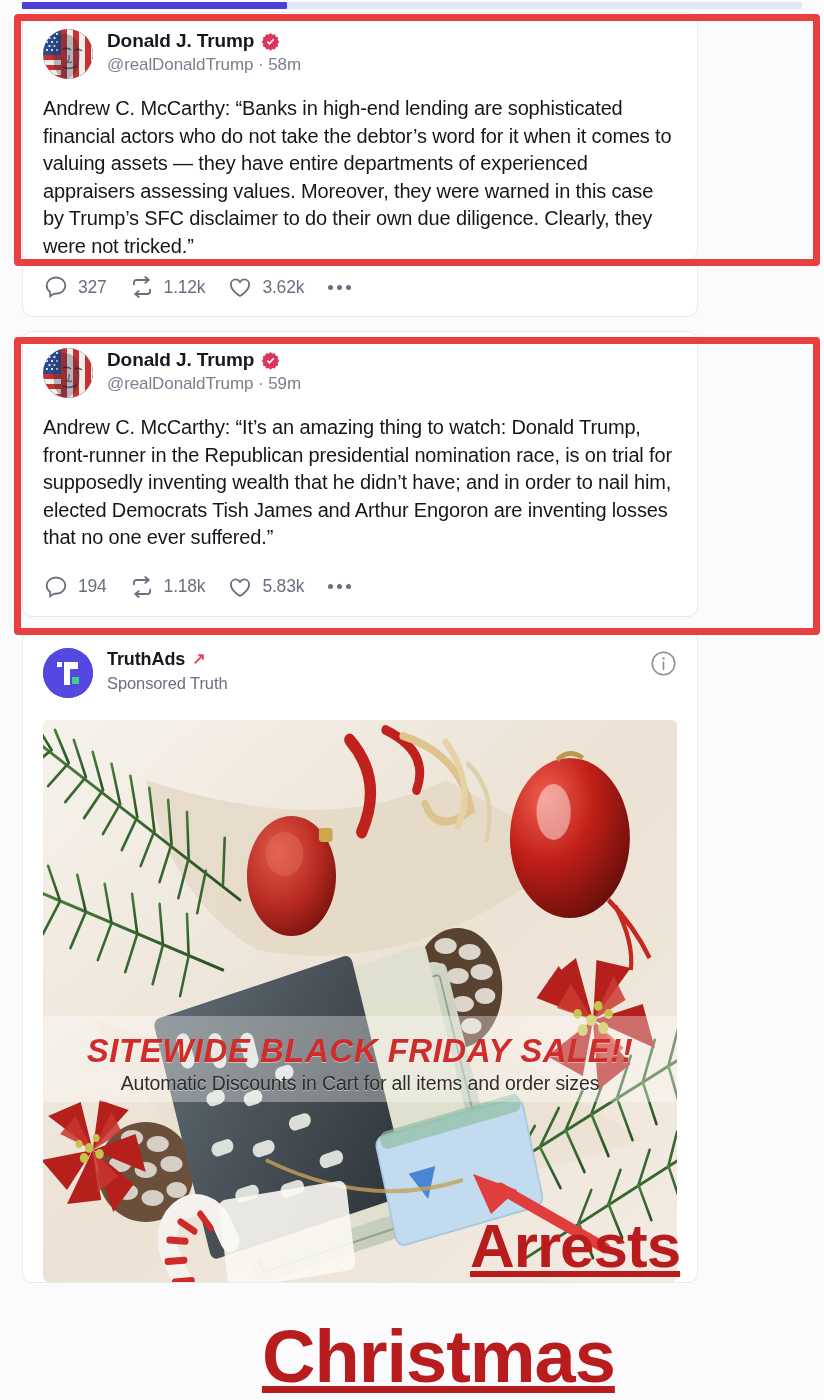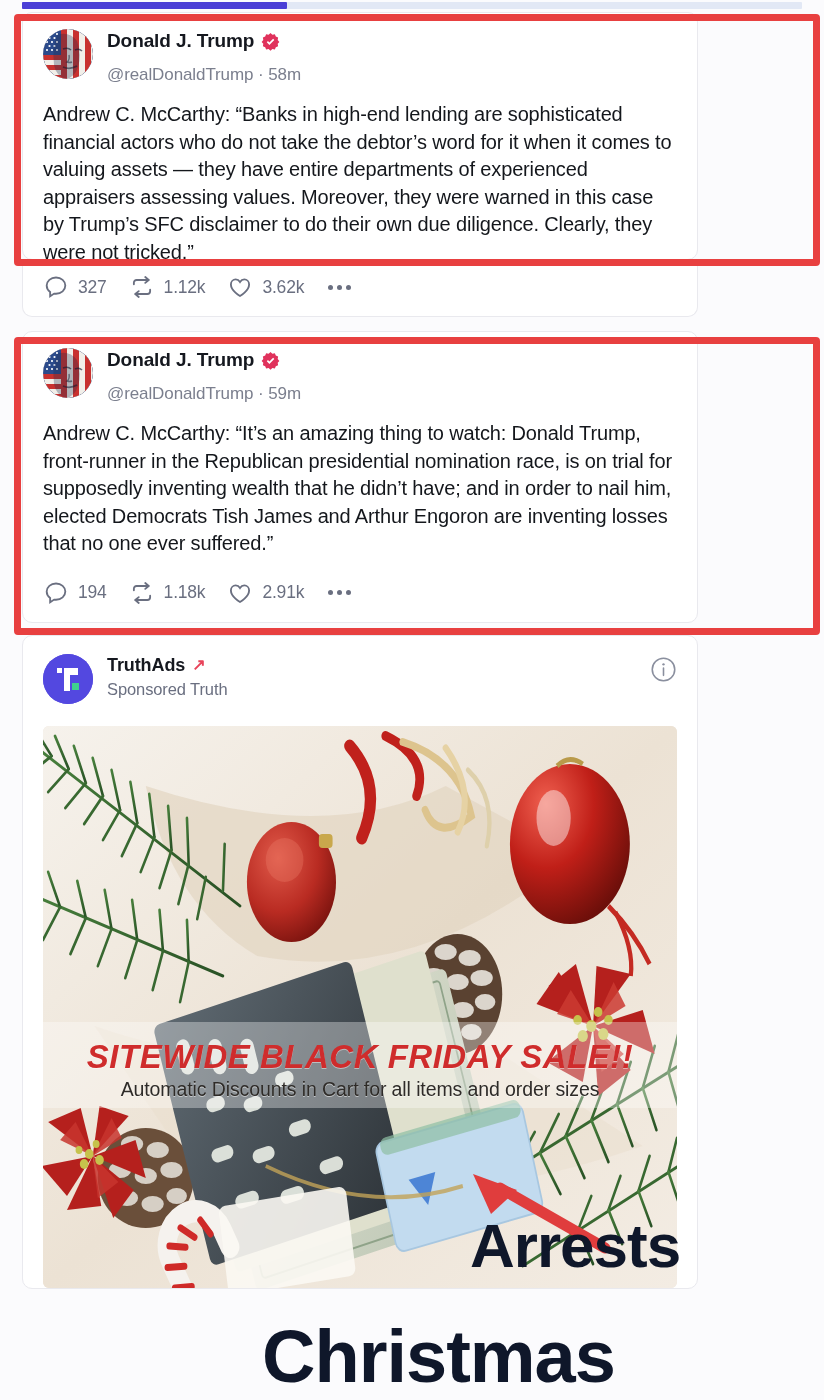--- a/index.html
+++ b/index.html
@@ -53,21 +53,21 @@
   .avatar svg { display: block; width: 50px; height: 50px; }
 
   .head-text { display: flex; flex-direction: column; justify-content: center; padding-top: 1px; }
   .name-row { display: flex; align-items: center; gap: 7px; }
   .display-name {
     font-size: 19px; font-weight: bold; color: #15181f;
     letter-spacing: -0.1px;
   }
   .verified { width: 19px; height: 19px; display: block; }
   .handle-row {
-    font-size: 17px; color: #7b7f8e; margin-top: 13px;
+    font-size: 17px; color: #7b7f8e; margin-top: 3px;
     letter-spacing: -0.1px;
     text-align: right;
   }
 
   .post-body {
     padding: 16px 20px 0 20px;
     font-size: 20px; line-height: 27.5px;
     color: #14171c;
     letter-spacing: -0.15px;
   }
@@ -138,26 +138,27 @@
   .ad-footer {
     display: flex; align-items: center; gap: 10px;
     padding: 20px 20px 22px 22px;
     color: #6a6f80;
   }
   .ad-footer-label { font-size: 17.5px; color: #6a6f80; letter-spacing: -0.1px; }
 
   
   .anno-text {
     position: absolute;
-    color: #0f172a;
+    color: #b91c1c;
     font-weight: bold;
     letter-spacing: -1px;
     z-index: 40;
     pointer-events: none;
     line-height: 1;
+    text-decoration: underline;
   }
   #anno-arrests { left: 470px; top: 1215px; font-size: 62px; }
   #anno-christmas { left: 262px; top: 1320px; font-size: 74px; }
   #anno-arrow { position: absolute; left: 455px; top: 1168px; z-index: 40; pointer-events:none; }
 </style>
 </head>
 <body>
 
 <div id="root">
 
@@ -327,21 +328,21 @@
             <path d="M15 2.8l3.2 2.7L15 8.2"></path>
             <path d="M19.5 14.5V16a2.5 2.5 0 0 1-2.5 2.5H6"></path>
             <path d="M9 21.2l-3.2-2.7L9 15.8"></path>
           </svg>
           <span class="action-count">1.18k</span>
         </div>
         <div class="action">
           <svg width="26" height="26" viewBox="0 0 24 24" fill="none" stroke="#6a6f80" stroke-width="1.7">
             <path d="M12 20.3S3.6 15.4 3.6 9.6c0-2.7 2.1-4.6 4.4-4.6 1.8 0 3.2 1.1 4 2.4.8-1.3 2.2-2.4 4-2.4 2.3 0 4.4 1.9 4.4 4.6 0 5.8-8.4 10.7-8.4 10.7z"></path>
           </svg>
-          <span class="action-count">2.91k</span>
+          <span class="action-count">5.83k</span>
         </div>
         <div class="dots">
             <i></i>
             <i></i>
             <i></i>
           </div>
       </div>
     </div>
 
     <div class="post" style="margin-top:0;">

